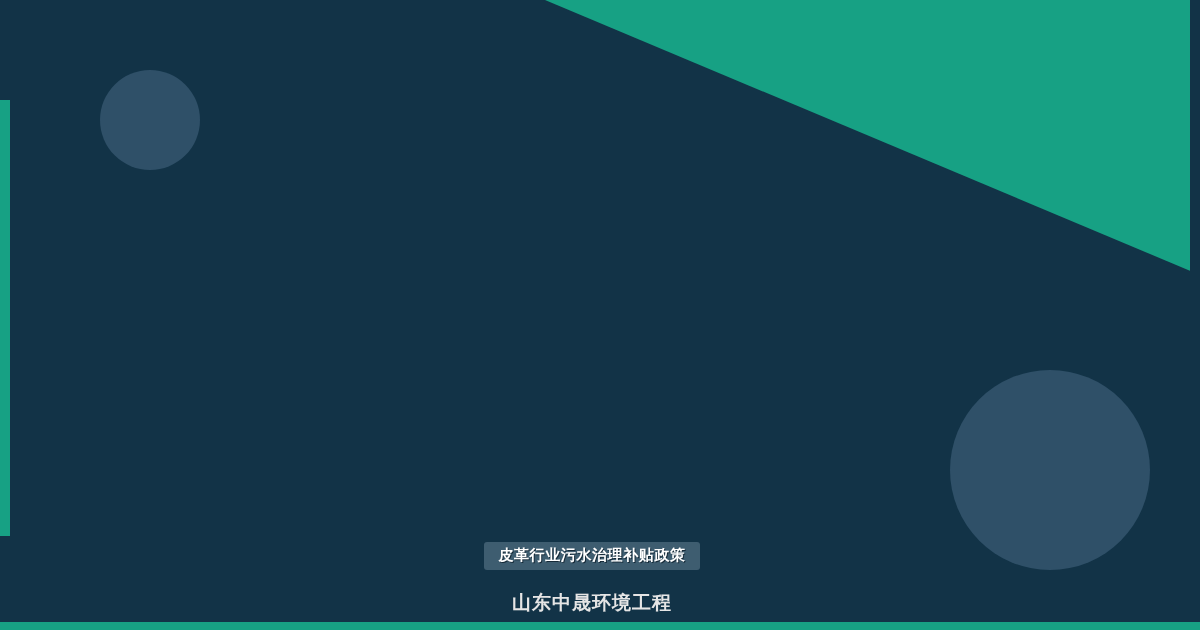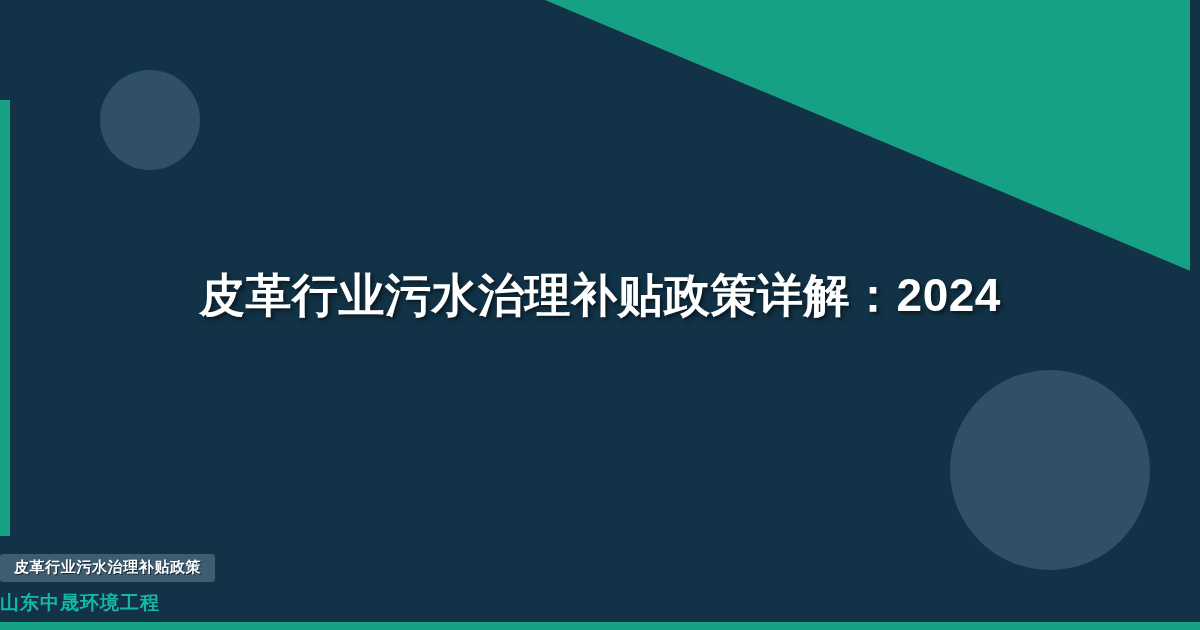--- a/index.html
+++ b/index.html
@@ -115,39 +115,39 @@
   .cover-title .line { display: block; white-space: nowrap; }
 
   
   .footer-block {
     position: absolute;
     left: 0;
     bottom: 14px;
     width: 1184px;
     display: flex;
     flex-direction: column;
-    align-items: flex-start;
-    gap: 8px;
+    align-items: center;
+    gap: 20px;
   }
 
   .keyword-badge {
     display: inline-block;
     padding: 4px 14px 5px 14px;
     background: rgba(146,172,190,0.35);
     border-radius: 3px;
     color: #ffffff;
     font-size: 15px;
     font-weight: bold;
     letter-spacing: 0.6px;
     text-shadow: 1px 1px 0 rgba(12,30,42,0.8);
     white-space: nowrap;
   }
 
   .brand-watermark {
-    color: #14b8a6;
+    color: #e5e5e5;
     font-size: 19px;
     font-weight: bold;
     letter-spacing: 1px;
     white-space: nowrap;
   }
 </style>
 </head>
 <body>
 
 <div id="cover">
@@ -161,21 +161,20 @@
     <div class="deco-circle top-left"></div>
     <div class="deco-circle bottom-right"></div>
 
     <div class="right-edge-strip"></div>
     <div class="accent-bar-left"></div>
     <div class="accent-bar-bottom"></div>
   </div>
 
   <div class="title-block">
     <h1 class="cover-title">
-      <span class="line">皮革行业污水治理补贴政策详解：2024</span>
     </h1>
   </div>
 
   <div class="footer-block">
     <span class="keyword-badge">皮革行业污水治理补贴政策</span>
     <span class="brand-watermark">山东中晟环境工程</span>
   </div>
 
 </div>
 

